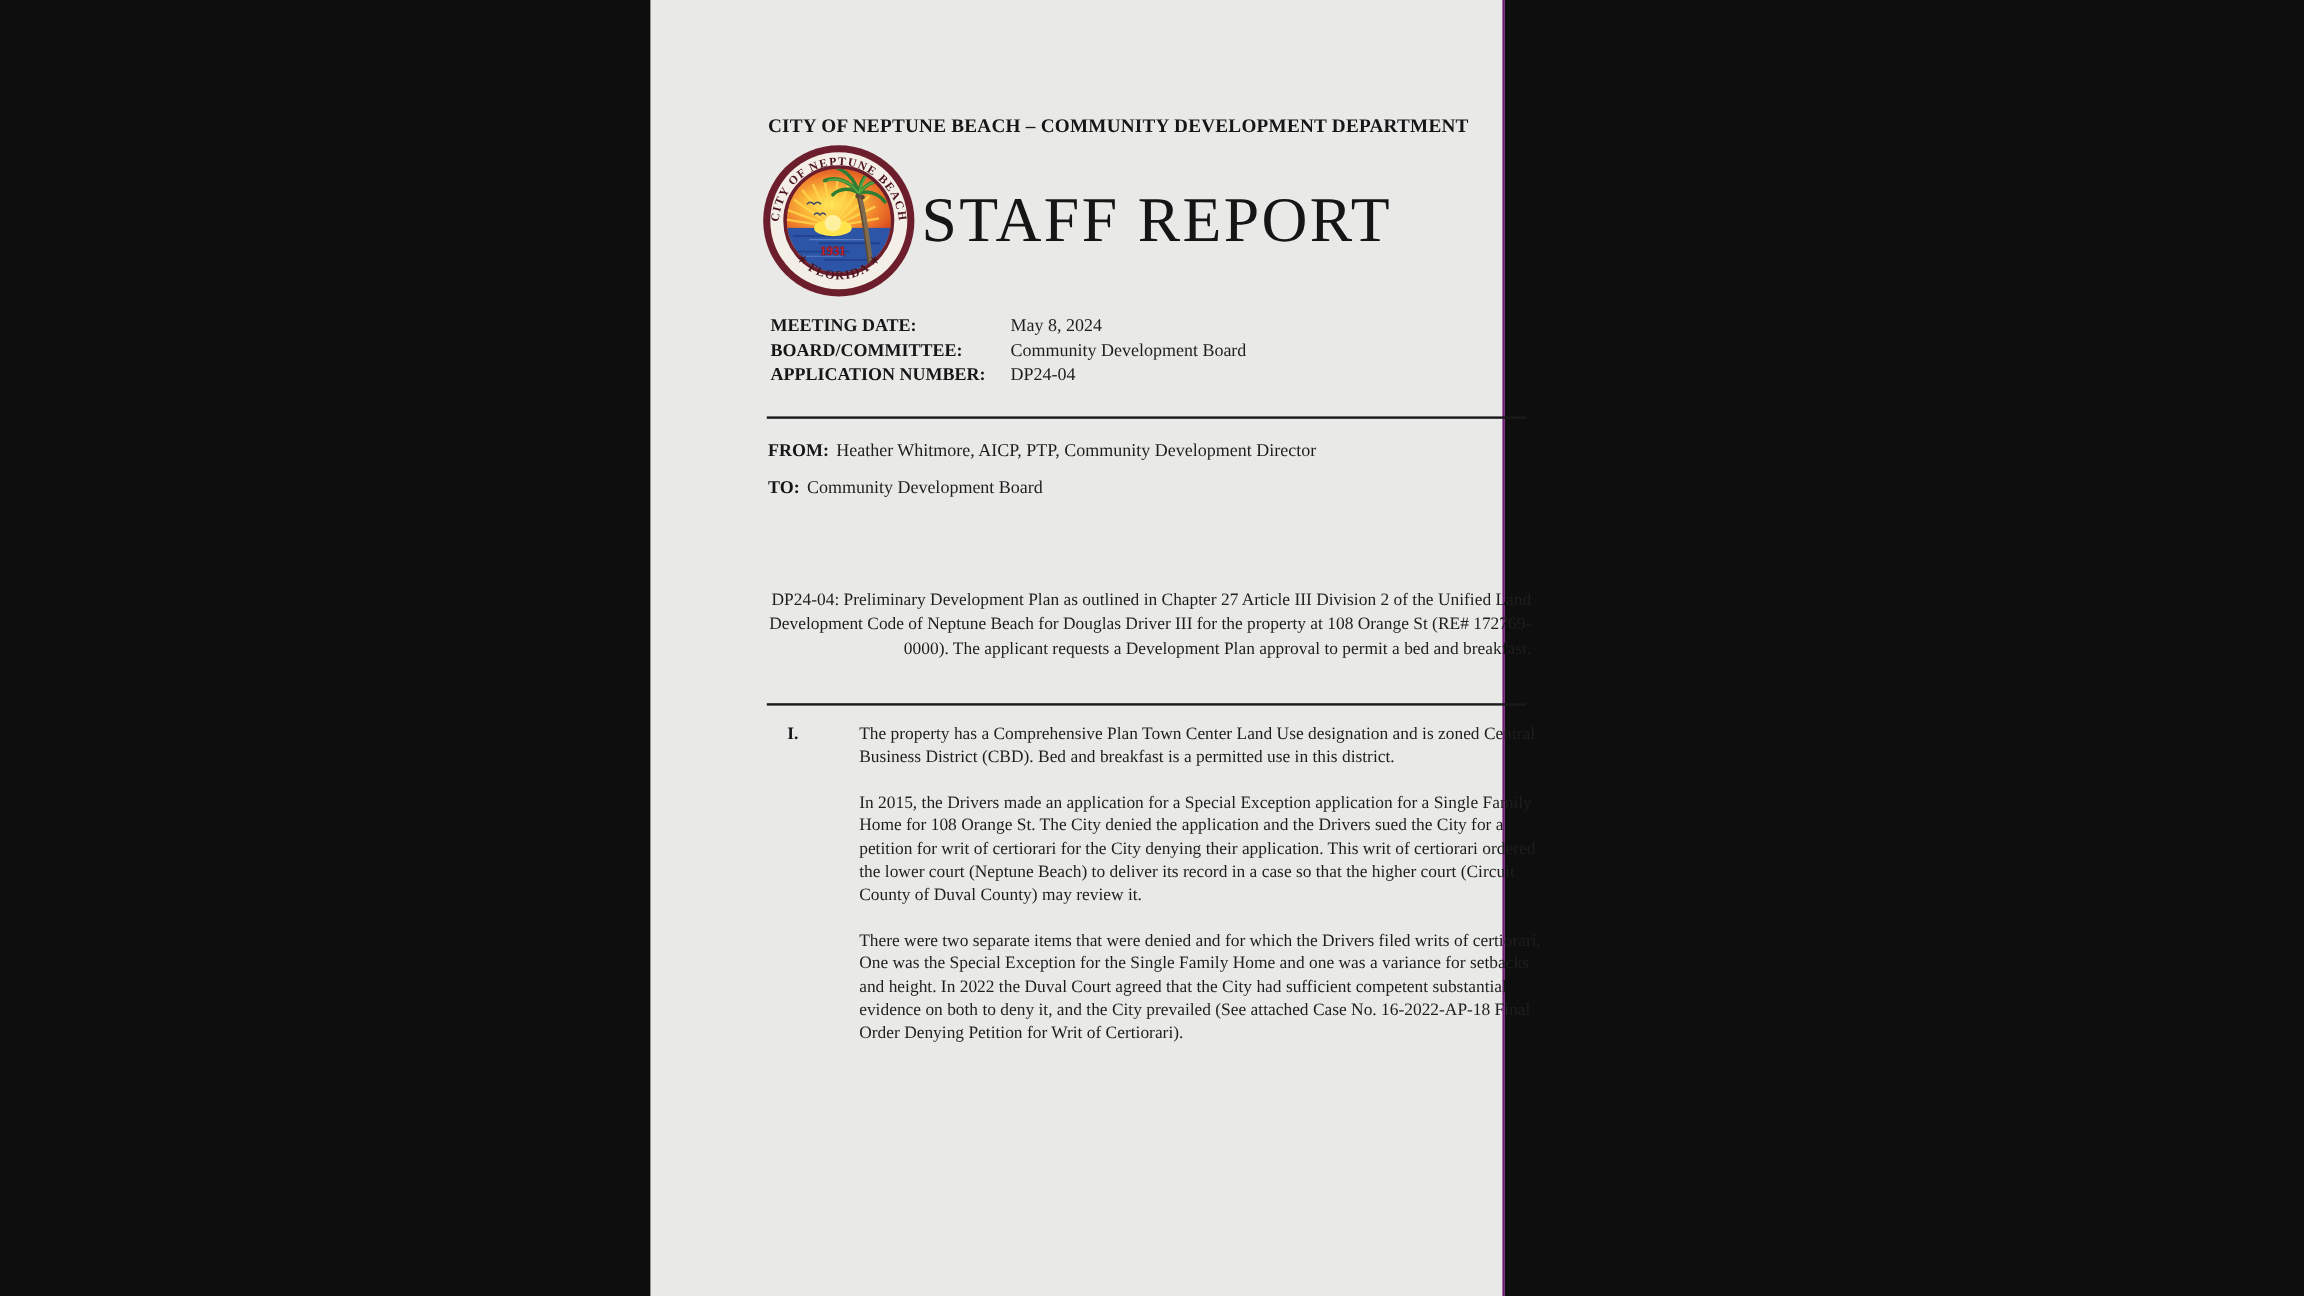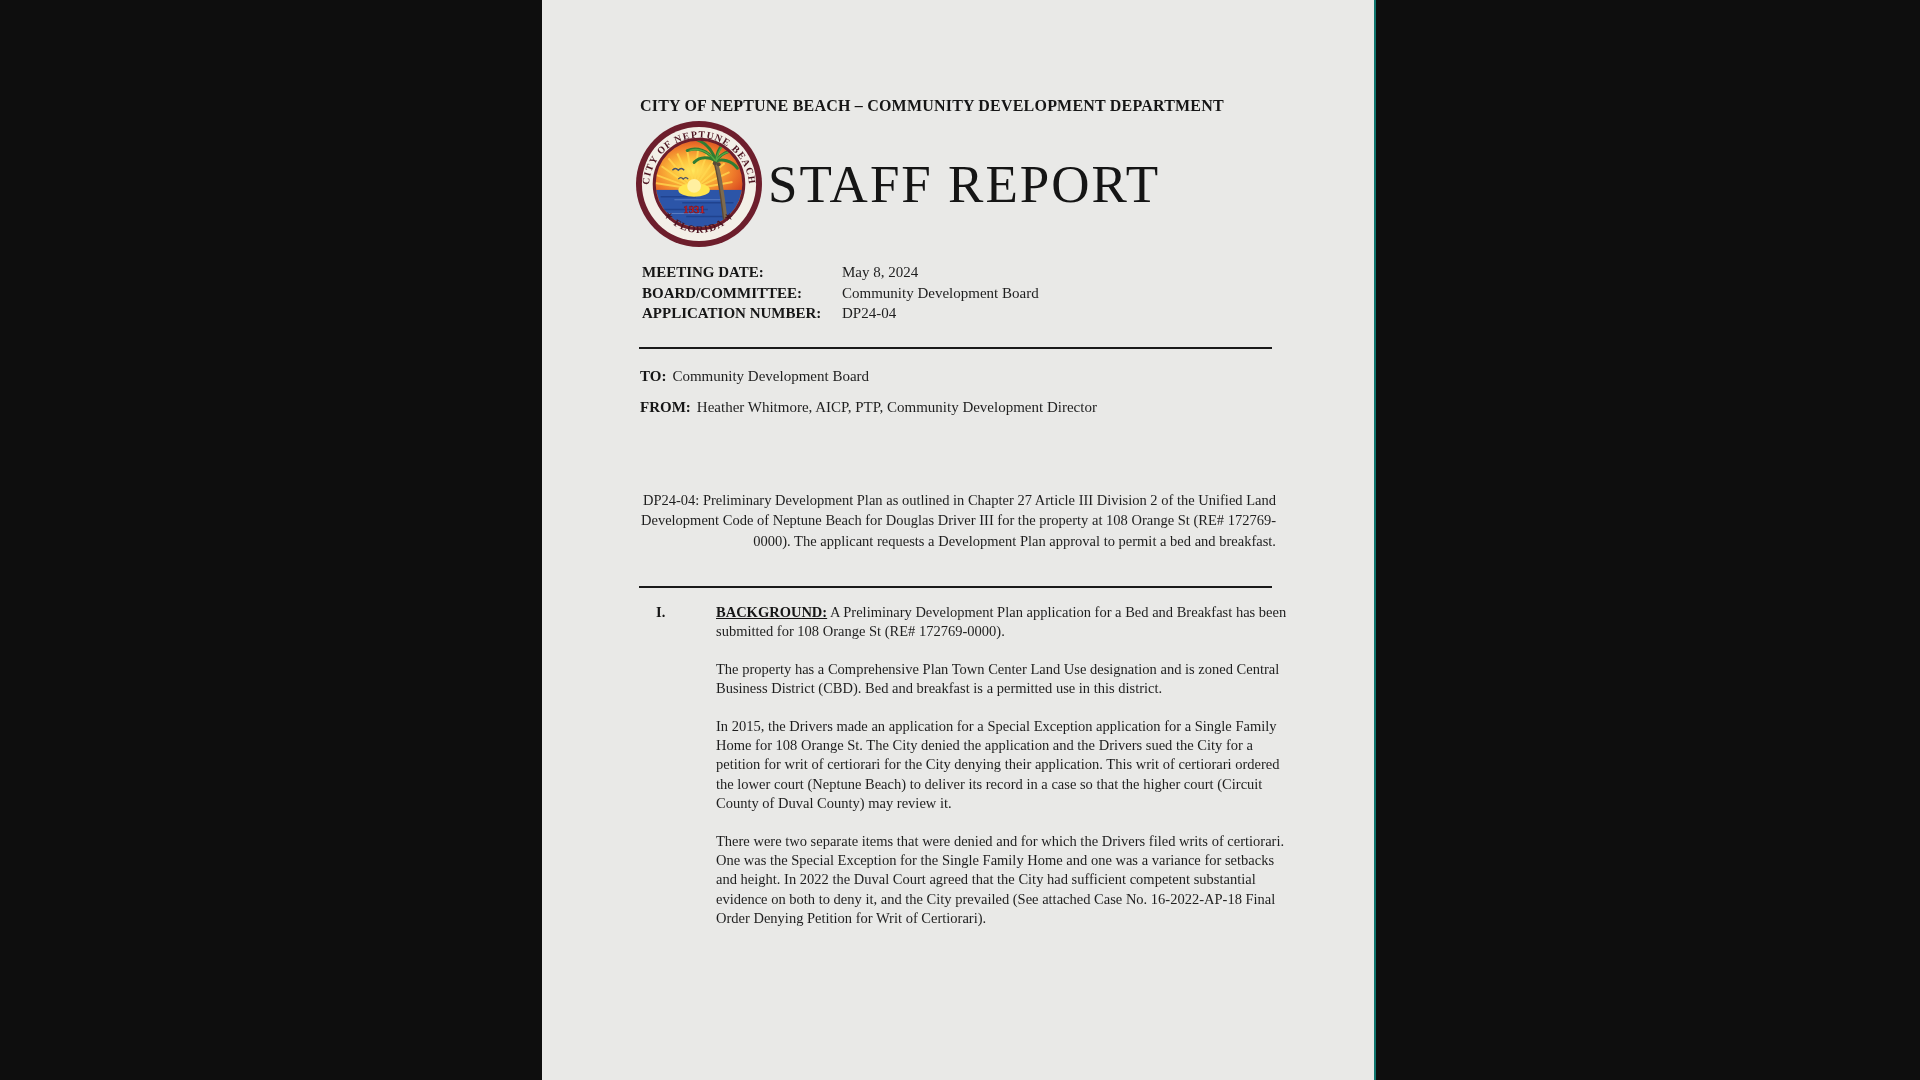--- a/index.html
+++ b/index.html
@@ -1,21 +1,21 @@
 <!DOCTYPE html>
 <html><head>
 <meta charset="utf-8">
 <style>
   * { margin:0; padding:0; box-sizing:border-box; }
   html,body { width:1920px; height:1080px; overflow:hidden; }
   body { background:#0e0e0e; position:relative;
          font-family:"Liberation Serif", serif; color:#1e1e1e; }
 
-  .page { position:absolute; left:542px; top:0; width:834px; height:1080px;
-          background:#e9e9e7; border-right:2px solid #0f766e; }
+  .page { position:absolute; left:542px; top:0; width:712px; height:1080px;
+          background:#e9e9e7; border-right:2px solid #701a75; }
 
   .dept-header { position:absolute; left:98px; top:97px;
                  font-weight:bold; font-size:16px; letter-spacing:.2px; color:#161616; }
 
   .seal { position:absolute; left:93px; top:120px; width:128px; height:128px; }
 
   .report-title { position:absolute; left:226px; top:160px;
                   font-size:53px; letter-spacing:2px; color:#151515; line-height:48px; }
 
   .meeting { position:absolute; left:100px; top:262px; width:640px;
@@ -149,34 +149,33 @@
     <div class="row">
       <span class="lbl">APPLICATION NUMBER:</span>
       <span class="val">DP24-04</span>
     </div>
   </div>
 
   <div class="rule rule-1"></div>
 
   <div class="memo">
     <div class="row">
-      <span class="lbl">TO:</span><span>Community Development Board</span>
+      <span class="lbl">FROM:</span><span>Heather Whitmore, AICP, PTP, Community Development Director</span>
     </div>
     <div class="row">
-      <span class="lbl">FROM:</span><span>Heather Whitmore, AICP, PTP, Community Development Director</span>
+      <span class="lbl">TO:</span><span>Community Development Board</span>
     </div>
   </div>
 
   <div class="subject-para">DP24-04: Preliminary Development Plan as outlined in Chapter 27 Article III Division 2 of the Unified Land Development Code of Neptune Beach for Douglas Driver III for the property at 108 Orange St (RE# 172769-0000). The applicant requests a Development Plan approval to permit a bed and breakfast.</div>
 
   <div class="rule rule-2"></div>
 
   <div class="section">
     <div class="num">I.</div>
     <div class="texts">
-      <p><span class="heading">BACKGROUND:</span><span> A Preliminary Development Plan application for a Bed and Breakfast has been submitted for 108 Orange St (RE# 172769-0000).</span></p>
       <p>The property has a Comprehensive Plan Town Center Land Use designation and is zoned Central Business District (CBD). Bed and breakfast is a permitted use in this district.</p>
       <p>In 2015, the Drivers made an application for a Special Exception application for a Single Family Home for 108 Orange St. The City denied the application and the Drivers sued the City for a petition for writ of certiorari for the City denying their application. This writ of certiorari ordered the lower court (Neptune Beach) to deliver its record in a case so that the higher court (Circuit County of Duval County) may review it.</p>
       <p>There were two separate items that were denied and for which the Drivers filed writs of certiorari. One was the Special Exception for the Single Family Home and one was a variance for setbacks and height. In 2022 the Duval Court agreed that the City had sufficient competent substantial evidence on both to deny it, and the City prevailed (See attached Case No. 16-2022-AP-18 Final Order Denying Petition for Writ of Certiorari).</p>
     </div>
   </div>
 
 </div>
 
 </body></html>

